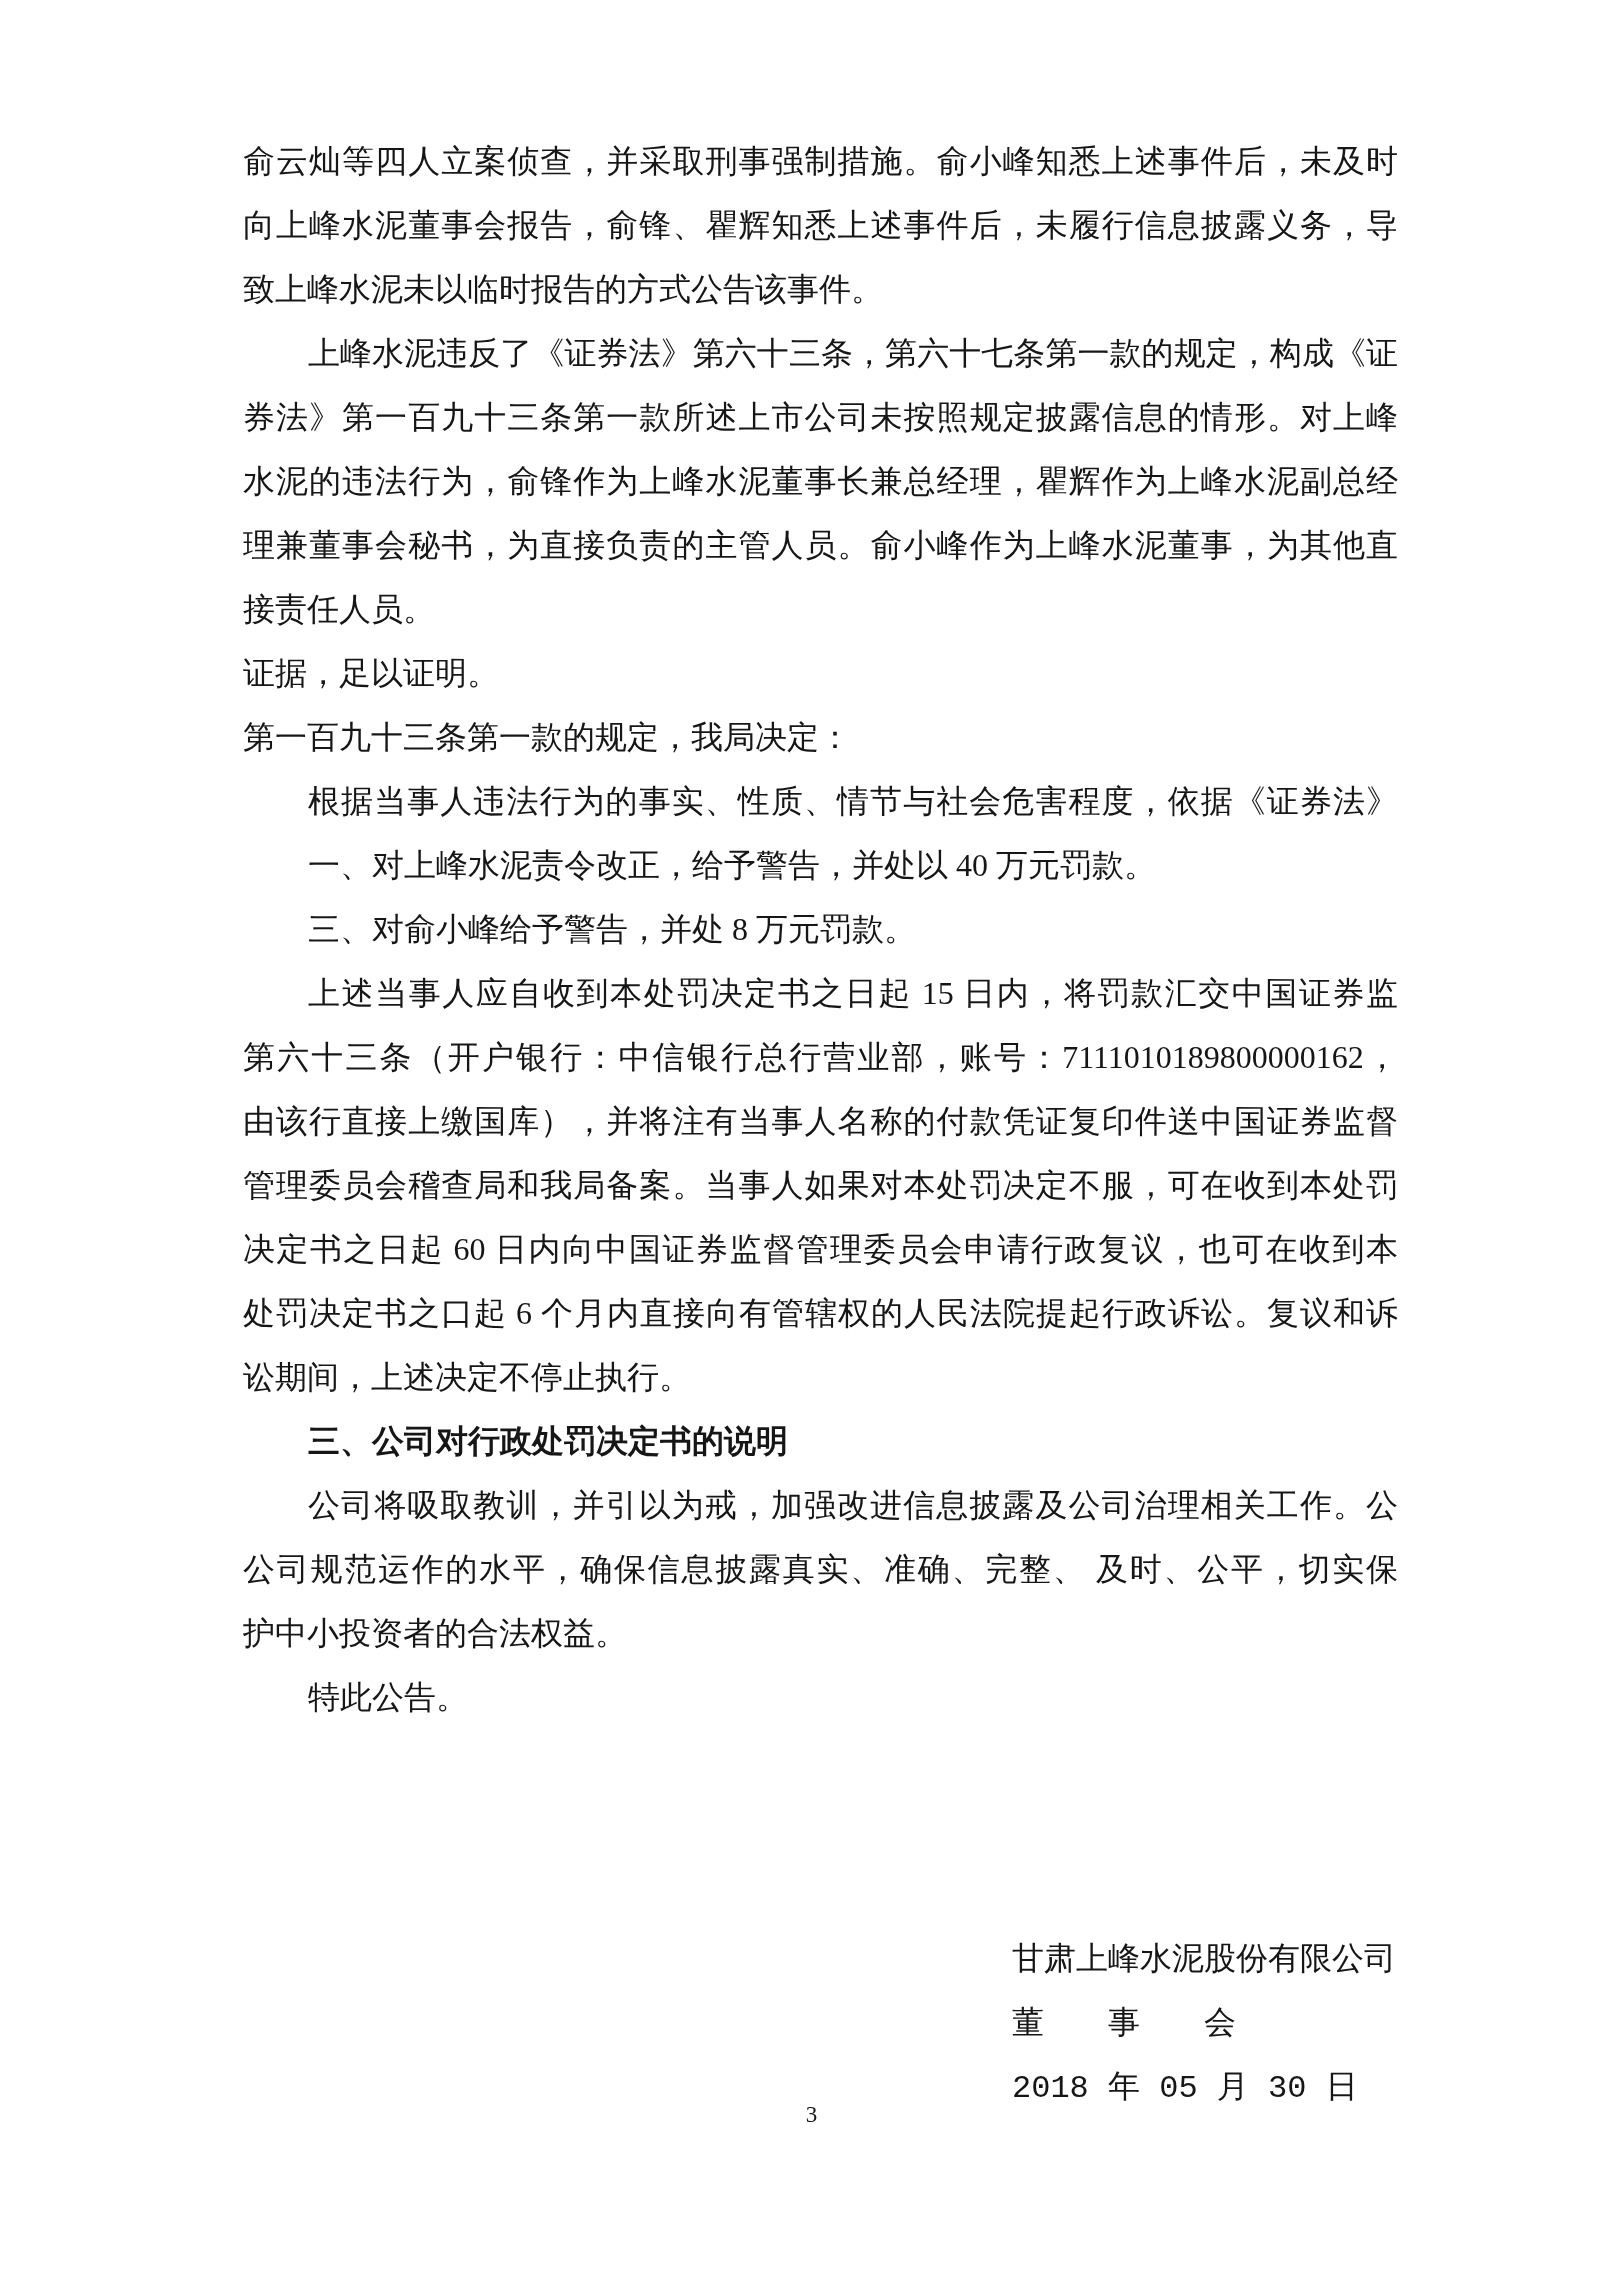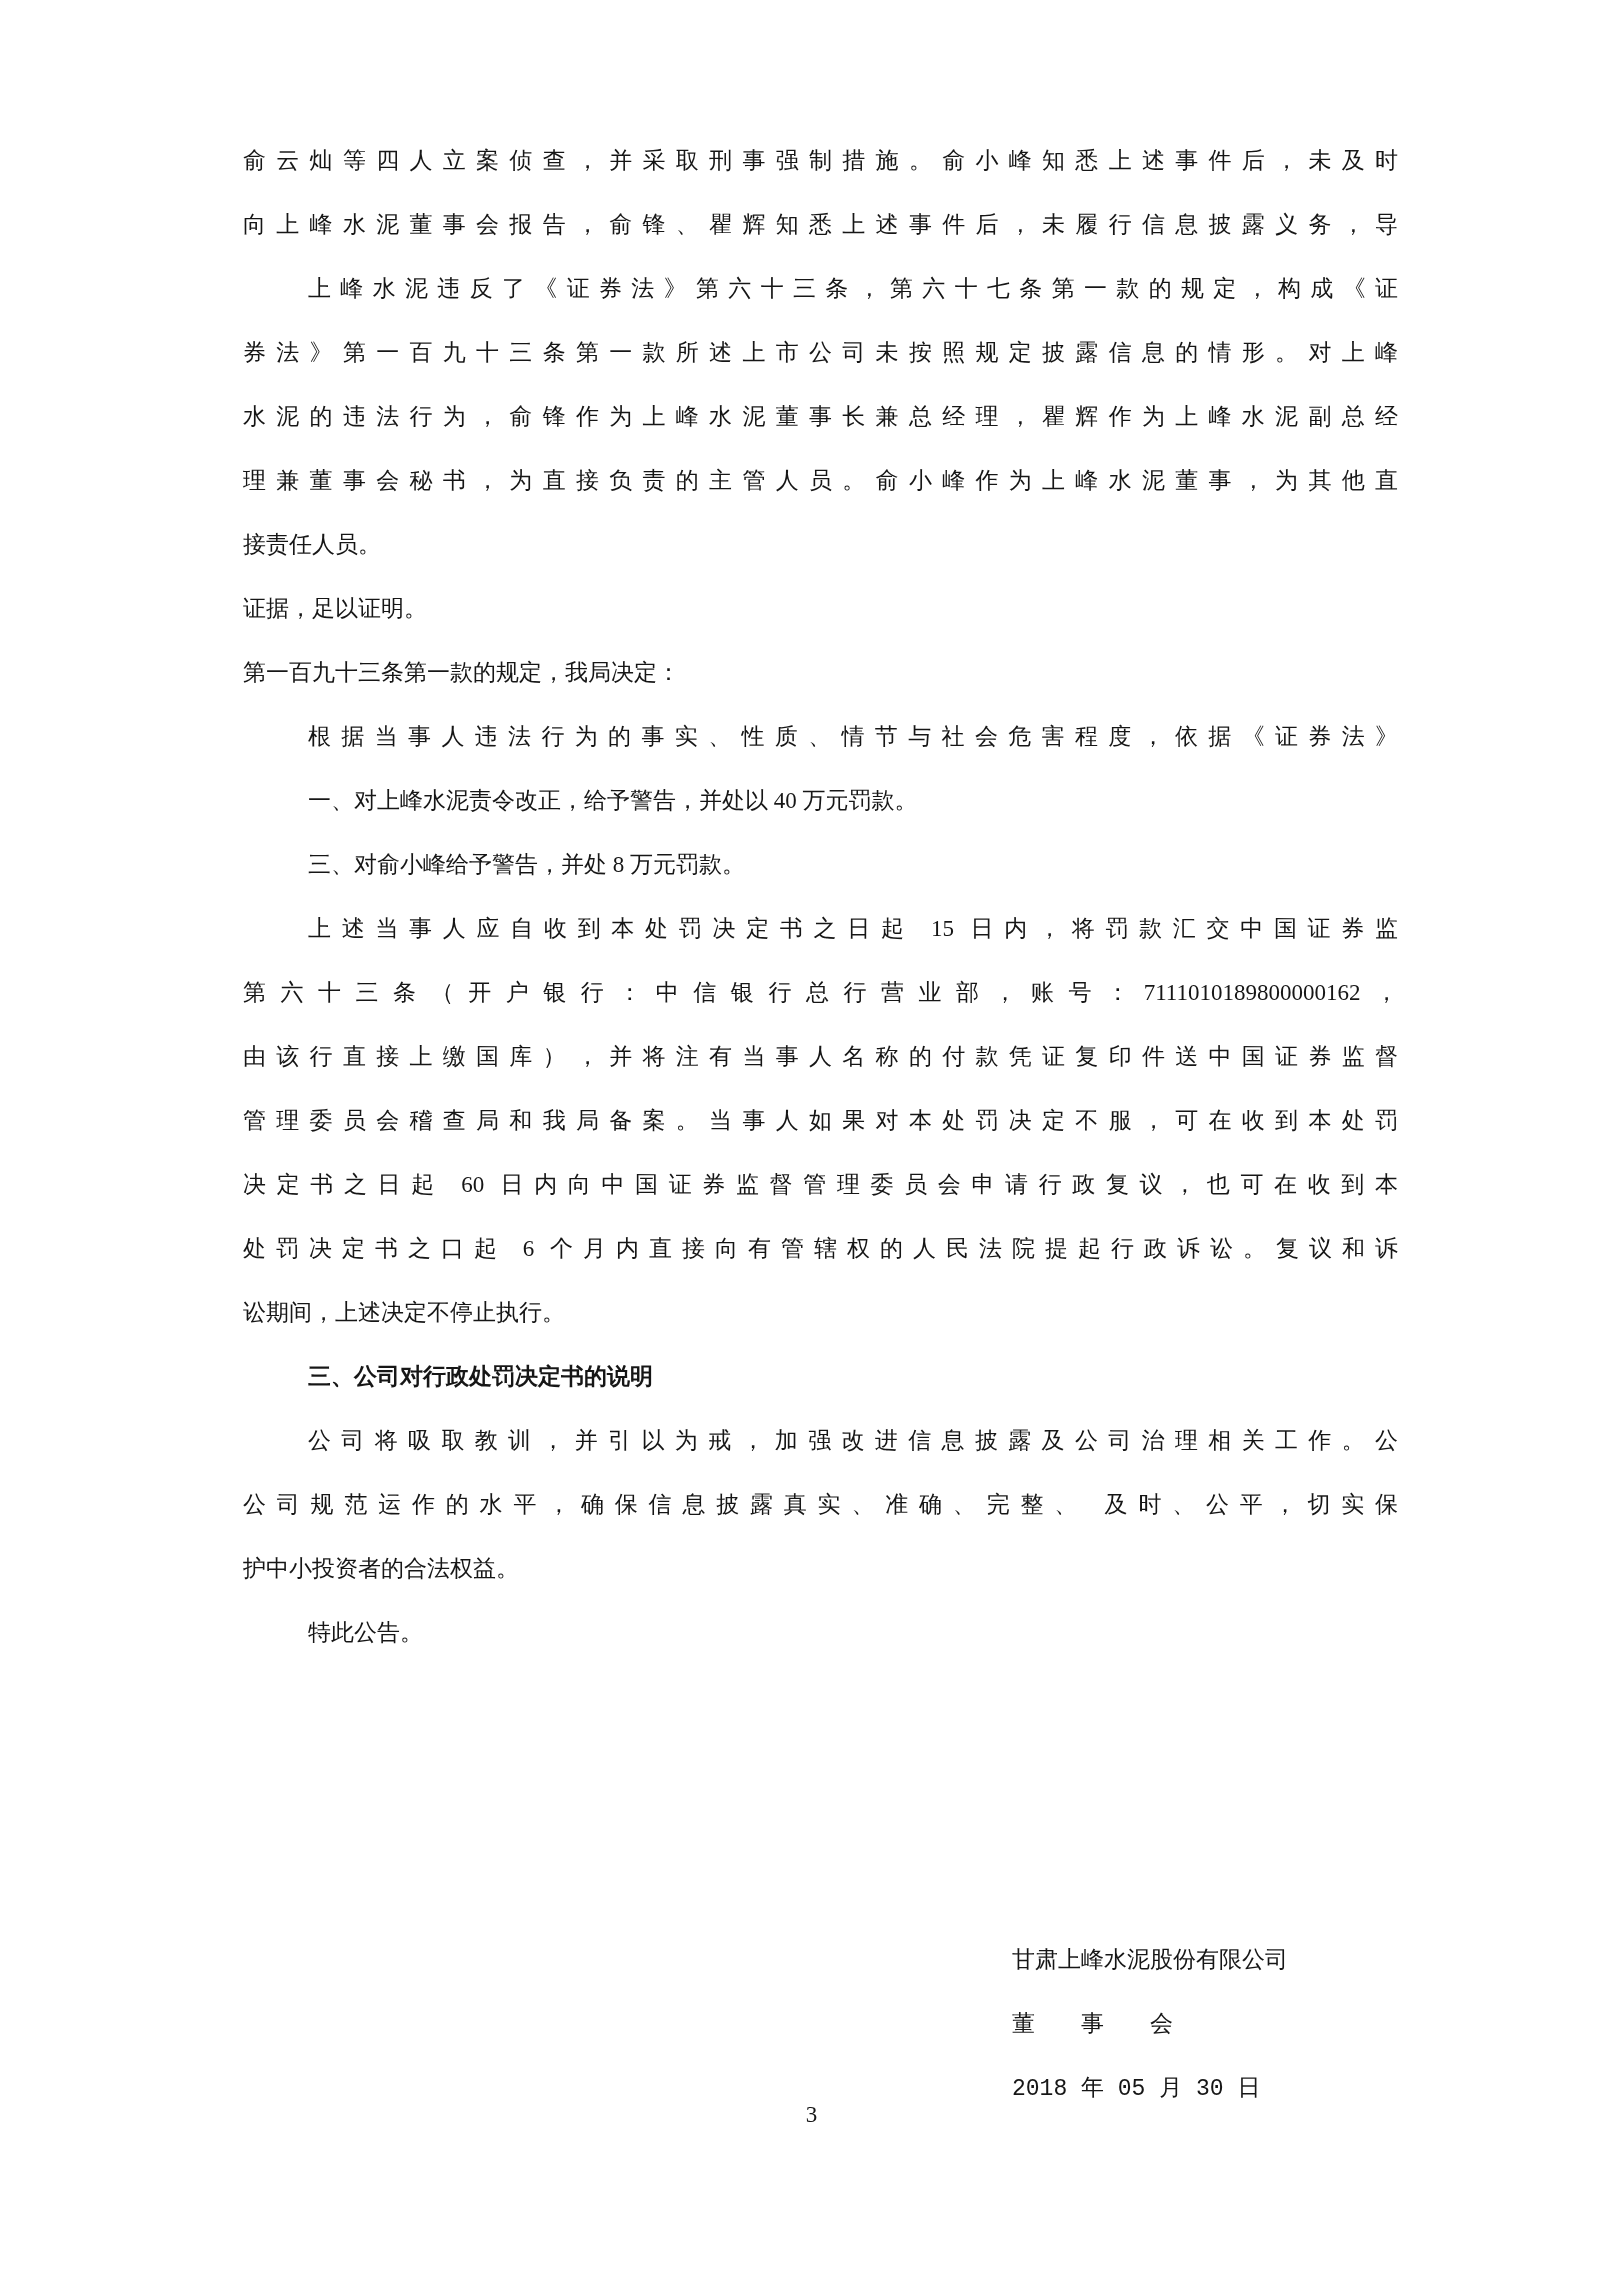--- a/index.html
+++ b/index.html
@@ -16,21 +16,21 @@
     font-family: "Liberation Serif", "DejaVu Serif", serif;
     color: #161616;
   }
   .content {
     position: absolute;
     left: 243px;
     top: 129px;
     width: 1155px;
   }
   .line {
-    font-size: 23px;
+    font-size: 32px;
     line-height: 64px;
     height: 64px;
     white-space: normal;
     overflow: hidden;
   }
   .line.full {
     text-align: justify;
     text-align-last: justify;
   }
   .line.indent {
@@ -61,20 +61,21 @@
 </style>
 </head>
 <body>
 
 <div class="page">
 
   <div class="content">
 
   <div class="line full">俞云灿等四人立案侦查，并采取刑事强制措施。俞小峰知悉上述事件后，未及时</div>
       <div class="line full">向上峰水泥董事会报告，俞锋、瞿辉知悉上述事件后，未履行信息披露义务，导</div>
+      <div class="line">致上峰水泥未以临时报告的方式公告该事件。</div>
       <div class="line full indent">上峰水泥违反了《证券法》第六十三条，第六十七条第一款的规定，构成《证</div>
       <div class="line full">券法》第一百九十三条第一款所述上市公司未按照规定披露信息的情形。对上峰</div>
       <div class="line full">水泥的违法行为，俞锋作为上峰水泥董事长兼总经理，瞿辉作为上峰水泥副总经</div>
       <div class="line full">理兼董事会秘书，为直接负责的主管人员。俞小峰作为上峰水泥董事，为其他直</div>
       <div class="line">接责任人员。</div>
       <div class="line">证据，足以证明。</div>
       <div class="line">第一百九十三条第一款的规定，我局决定：</div>
       <div class="line full indent">根据当事人违法行为的事实、性质、情节与社会危害程度，依据《证券法》</div>
       <div class="line indent">一、对上峰水泥责令改正，给予警告，并处以 40 万元罚款。</div>
       <div class="line indent">三、对俞小峰给予警告，并处 8 万元罚款。</div>

